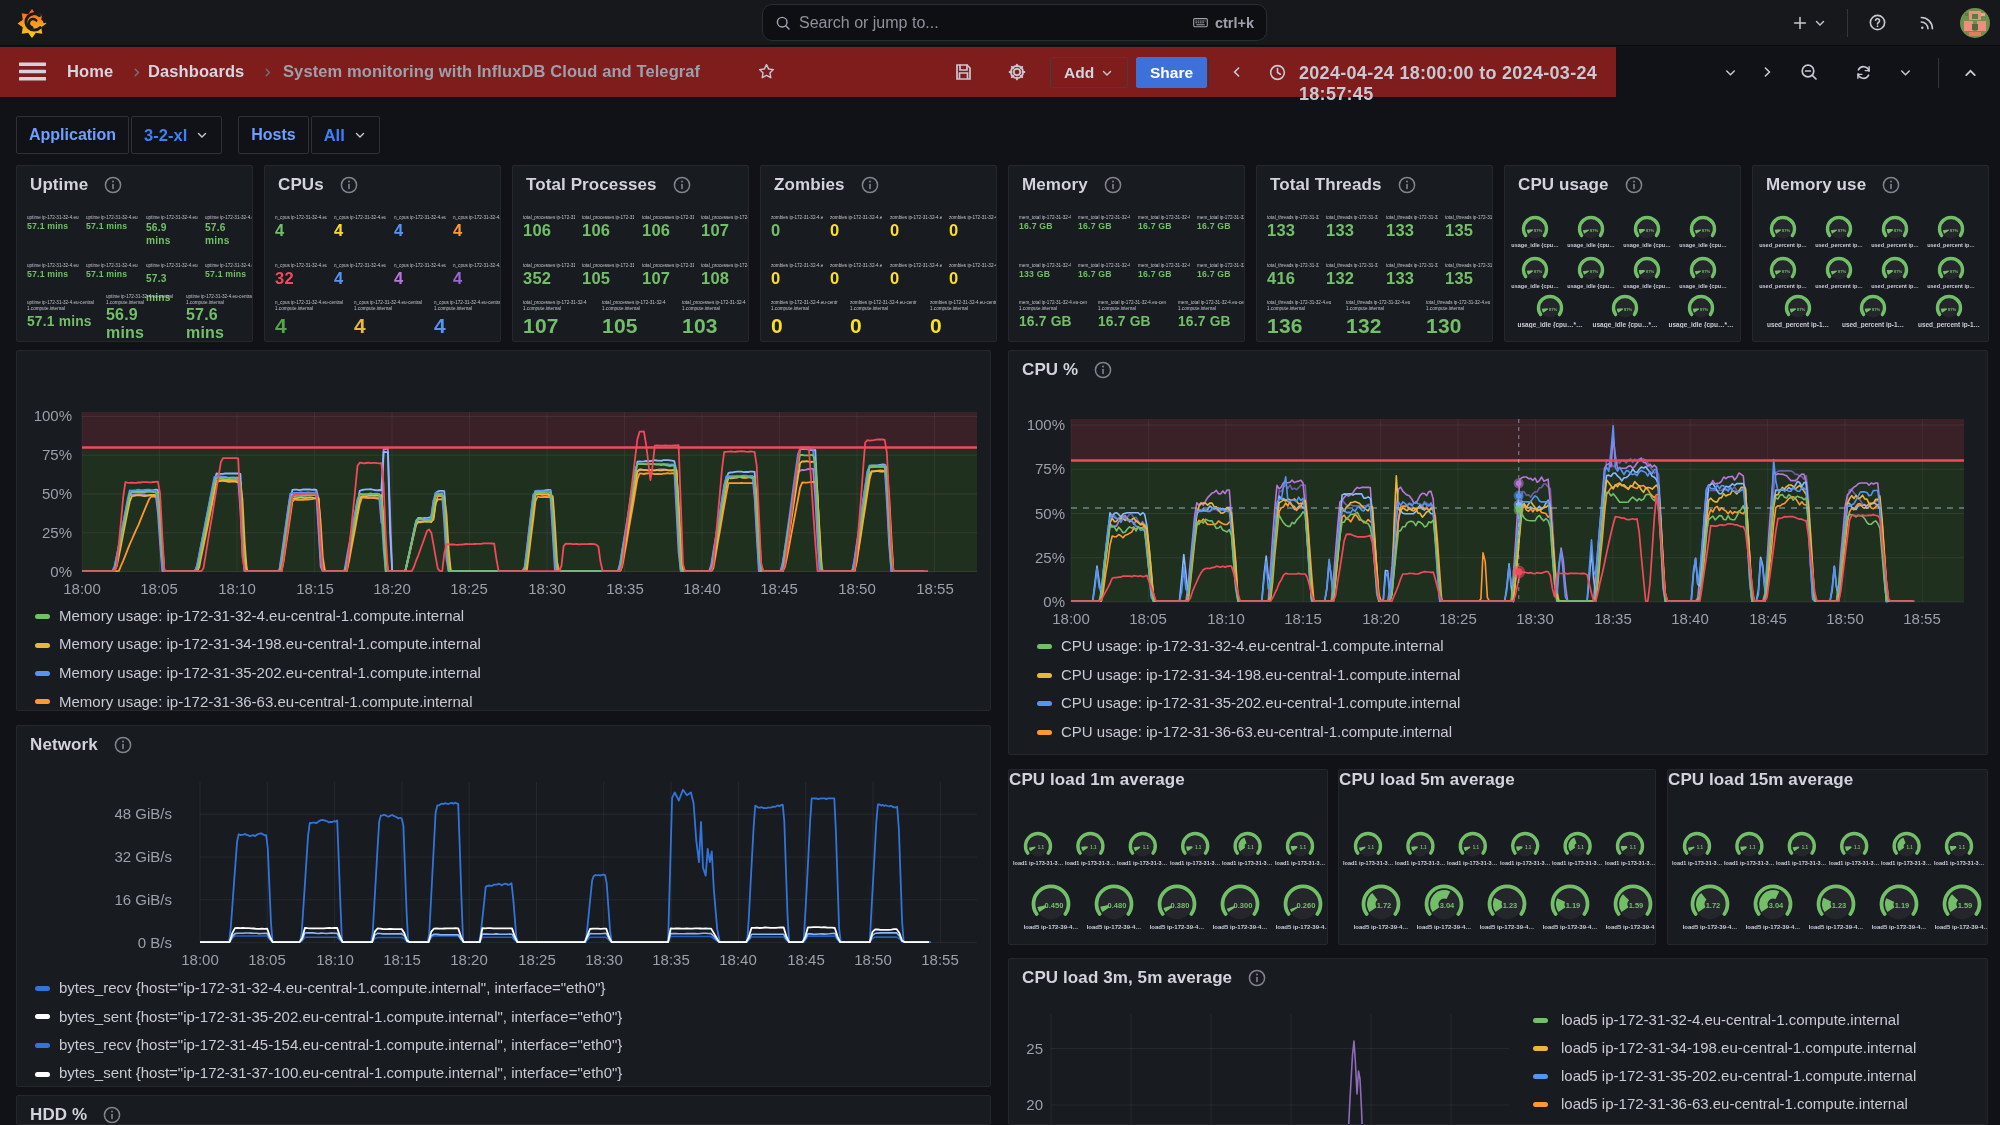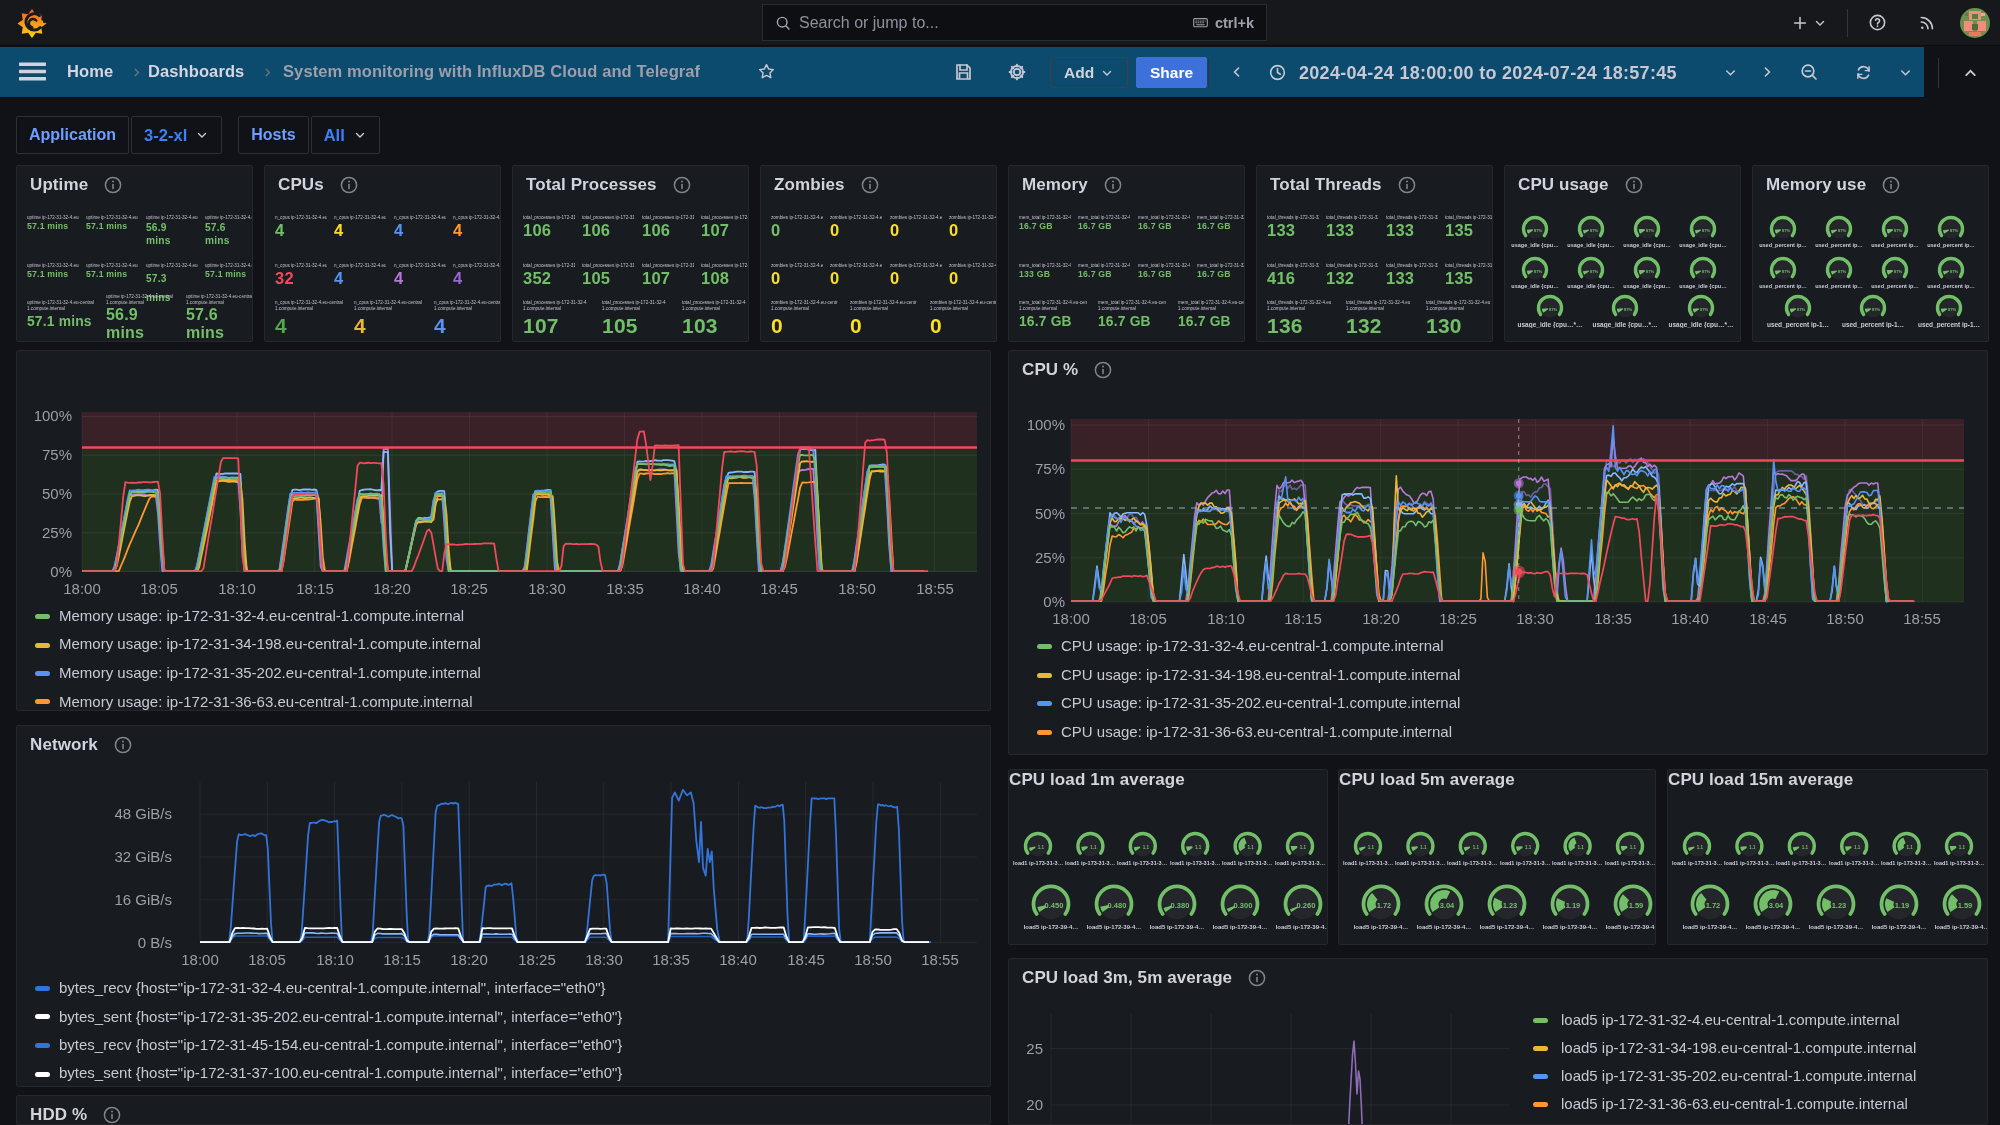--- a/index.html
+++ b/index.html
@@ -1,17 +1,17 @@
 <!DOCTYPE html>
 <html><head><meta charset="utf-8"><style>
 *{margin:0;padding:0;box-sizing:border-box}
 html,body{width:2000px;height:1125px;background:#111217;font-family:"Liberation Sans",sans-serif;overflow:hidden;position:relative}
 .nav1{position:absolute;left:0;top:0;width:2000px;height:46px;background:#17181c;border-bottom:1px solid #0b0c0e}
-.nav2{position:absolute;left:0;top:47px;width:1924px;height:51px;background:#0c4a6e;border-bottom:1px solid #0b0c0e;display:flex;align-items:center}
-.search{position:absolute;left:762px;top:4px;width:505px;height:37px;background:#0e0f13;border:1px solid #2a2c33;border-radius:0;display:flex;align-items:center}
+.nav2{position:absolute;left:0;top:47px;width:1616px;height:51px;background:#7f1d1d;border-bottom:1px solid #0b0c0e;display:flex;align-items:center}
+.search{position:absolute;left:762px;top:4px;width:505px;height:37px;background:#0e0f13;border:1px solid #2a2c33;border-radius:10px;display:flex;align-items:center}
 .searchtxt{color:#8e919c;font-size:16px}
 .kbd{margin-left:auto;margin-right:12px;display:flex;align-items:center;color:#9ea1ab;font-size:14.5px;font-weight:bold}
 .abs2{position:absolute;display:inline-flex}
 .crumb{font-size:16.5px;font-weight:bold;color:#d5d6e0;letter-spacing:0.1px}
 .crumb.g{color:#9d9fab;font-weight:bold}
 
 .btn{display:inline-flex;align-items:center;height:31px;padding:0 13px;border:1px solid #3e4046;border-radius:2px;color:#d2d3dc;font-size:15.5px;font-weight:bold}
 .btn.primary{background:#3d71d9;border-color:#3d71d9;color:#fff}
 .timetxt{color:#c7c8d1;font-size:18px;font-weight:bold;letter-spacing:0.3px}
 .filters{position:absolute;left:16px;top:116px;display:flex;align-items:flex-end}
@@ -153,21 +153,21 @@
       <svg width="16" height="16" viewBox="0 0 20 20" style="display:block" stroke="#c7c8d1" stroke-width="2.00" stroke-linecap="round" fill="#c7c8d1">
         <path d="M12 5l-5 5 5 5" fill="none"></path>
       </svg>
     </span>
  <span class="abs2" style="left:1268px;top:16px">
       <svg width="19" height="19" viewBox="0 0 20 20" style="display:block" stroke="#c7c8d1" stroke-width="1.70" stroke-linecap="round" fill="#c7c8d1">
         <circle cx="10" cy="10" r="7.2" fill="none"></circle>
         <path d="M10 5.8V10l3 1.8" fill="none"></path>
       </svg>
     </span>
- <span class="timetxt abs2" style="left:1299px;top:16px">2024-04-24 18:00:00 to 2024-07-24 18:57:45</span>
+ <span class="timetxt abs2" style="left:1299px;top:16px">2024-04-24 18:00:00 to 2024-03-24 18:57:45</span>
  <span class="abs2" style="left:1723px;top:18px">
       <svg width="15" height="15" viewBox="0 0 20 20" style="display:block" stroke="#c7c8d1" stroke-width="2.00" stroke-linecap="round" fill="#c7c8d1">
         <path d="M5 8l5 5 5-5" fill="none"></path>
       </svg>
     </span>
  <span class="abs2" style="left:1759px;top:17px">
       <svg width="16" height="16" viewBox="0 0 20 20" style="display:block" stroke="#c7c8d1" stroke-width="2.00" stroke-linecap="round" fill="#c7c8d1">
         <path d="M8 5l5 5-5 5" fill="none"></path>
       </svg>
     </span>

